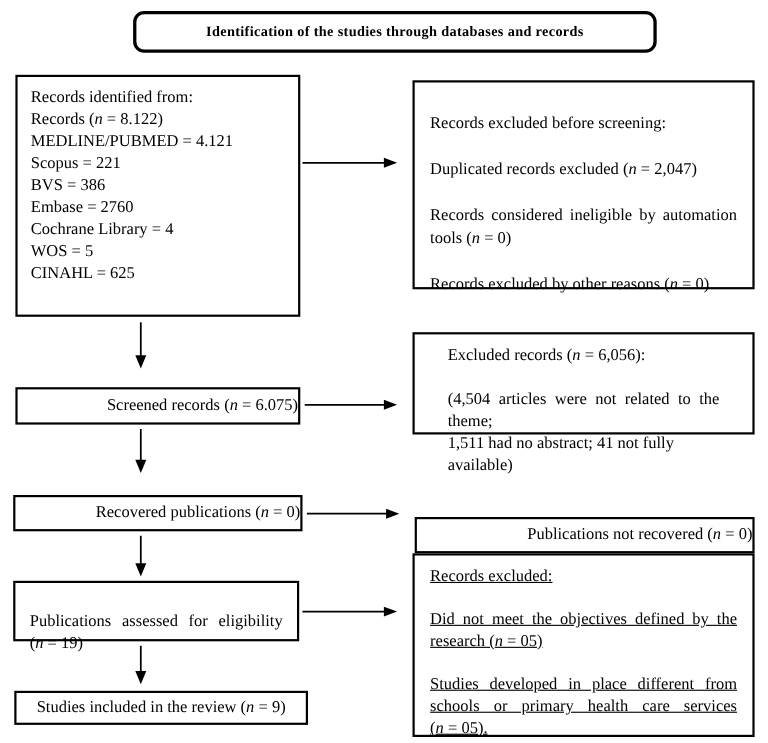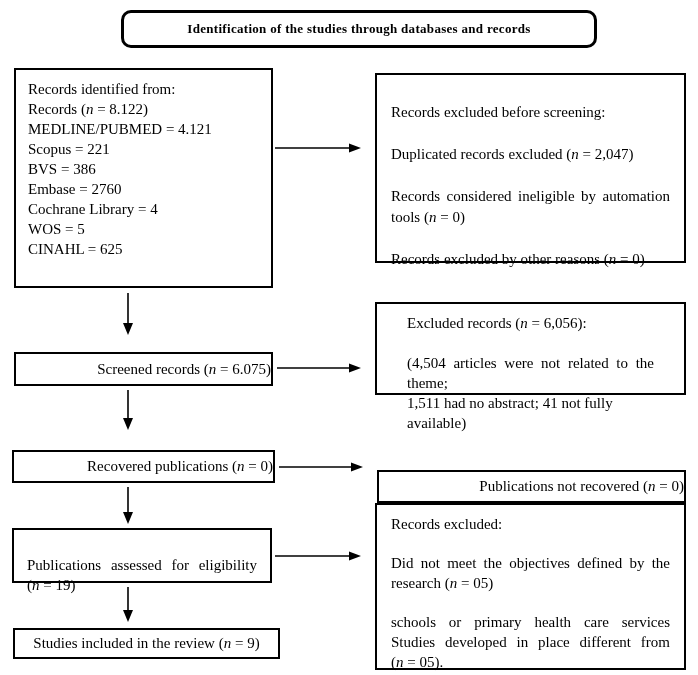--- a/index.html
+++ b/index.html
@@ -104,31 +104,31 @@
 
   <div class="box row" style="left:377px; top:450px; width:309px; height:33px; padding-left:14px;margin-top:20px;">
     <span class="nital">Publications not recovered (<i>n</i> = 0)</span>
   </div>
 
   <div class="box" style="left:12px; top:528px; width:260px; height:55px; padding:25px 13px;">
     <div class="line nital jl">Publications assessed for eligibility</div>
     <div class="line nital">(<i>n</i> = 19)</div>
   </div>
 
-  <div class="box g19" style="left:375px; top:503px; width:311px; height:167px; padding:9px 14px;">
+  <div class="box g19" style="left:375px; top:503px; width:311px; height:167px; padding:9px 14px;text-decoration:underline;">
     <div class="para">
       <div class="line nital">Records excluded:</div>
     </div>
     <div class="para">
       <div class="line nital jl">Did not meet the objectives defined by the</div>
       <div class="line nital">research (<i>n</i> = 05)</div>
     </div>
     <div class="para">
+      <div class="line nital jl">Studies developed in place different from</div>
       <div class="line nital jl">schools or primary health care services</div>
-      <div class="line nital jl">Studies developed in place different from</div>
       <div class="line nital">(<i>n</i> = 05).</div>
     </div>
   </div>
 
   <div class="box row center" style="left:13px; top:628px; width:267px; height:31px;">
     <span class="nital">Studies included in the review (<i>n</i> = 9)</span>
   </div>
 
   <svg class="arrows" width="698" height="675" viewBox="0 0 698 675">
     <g>

